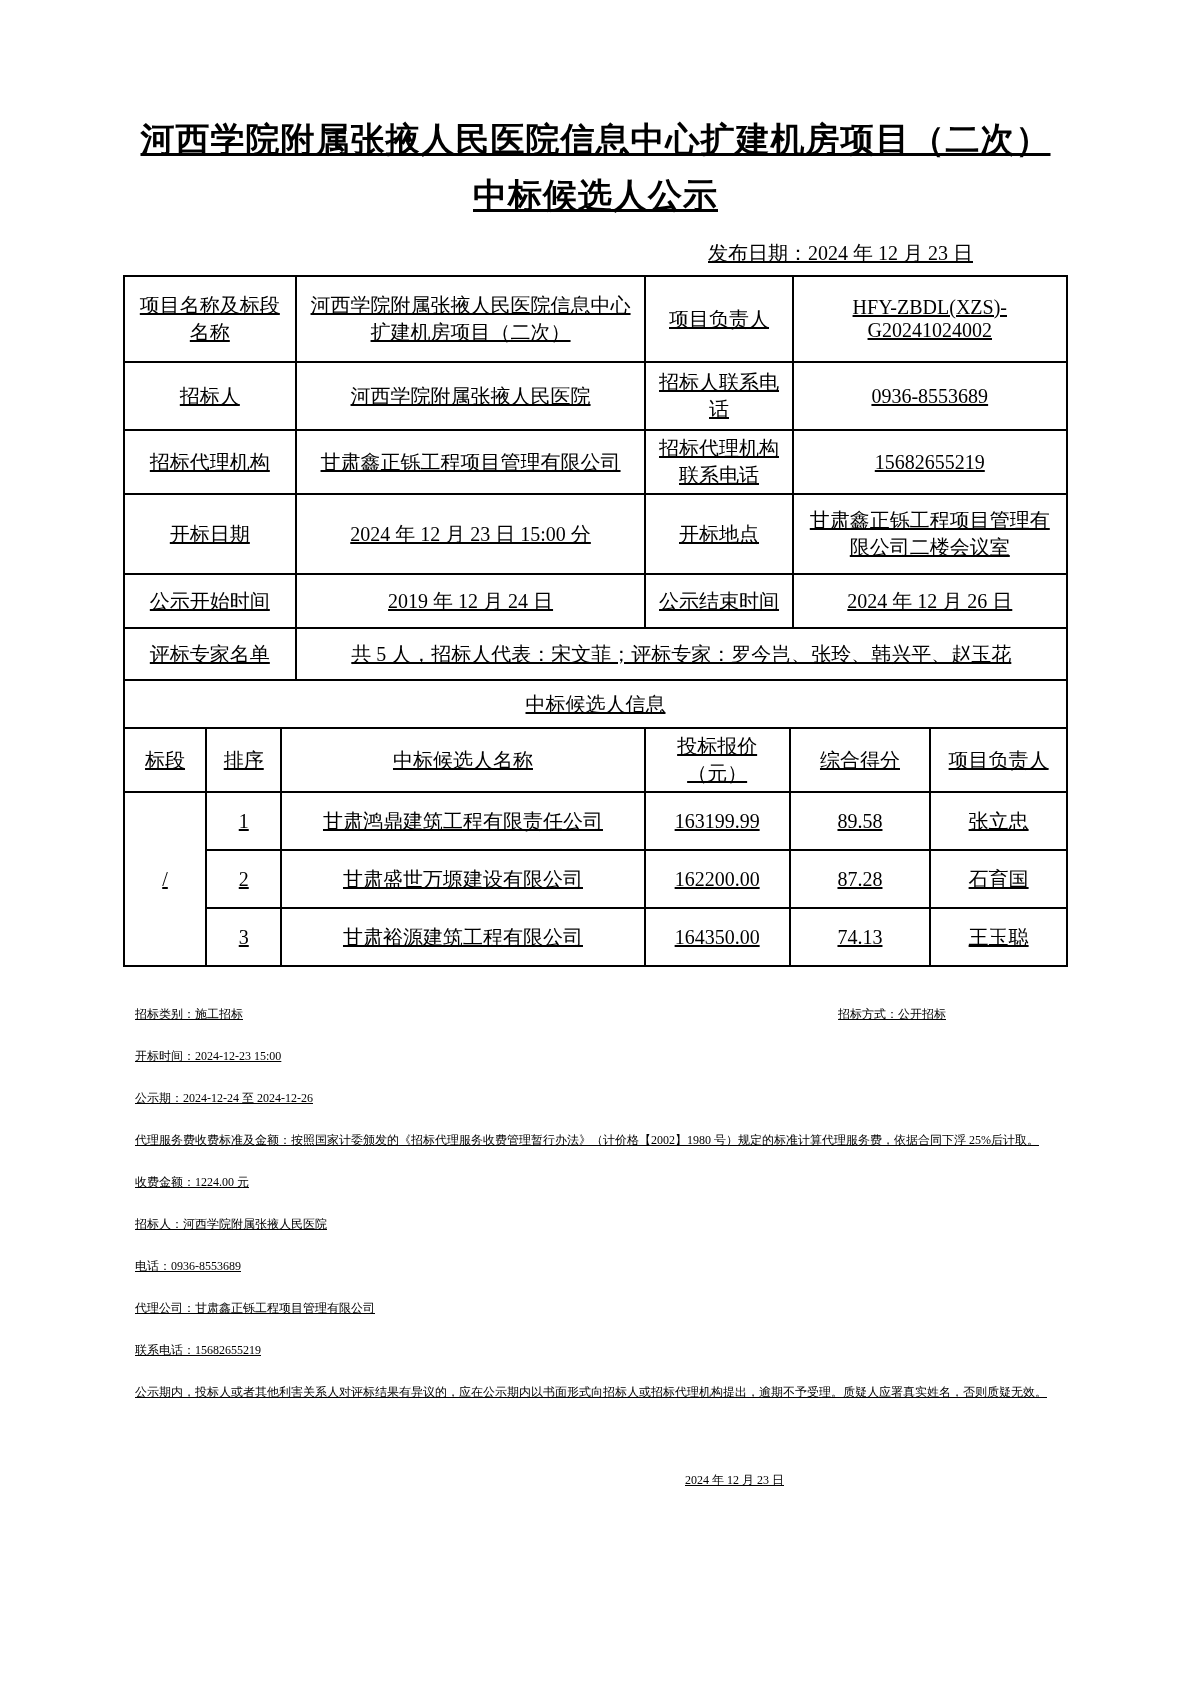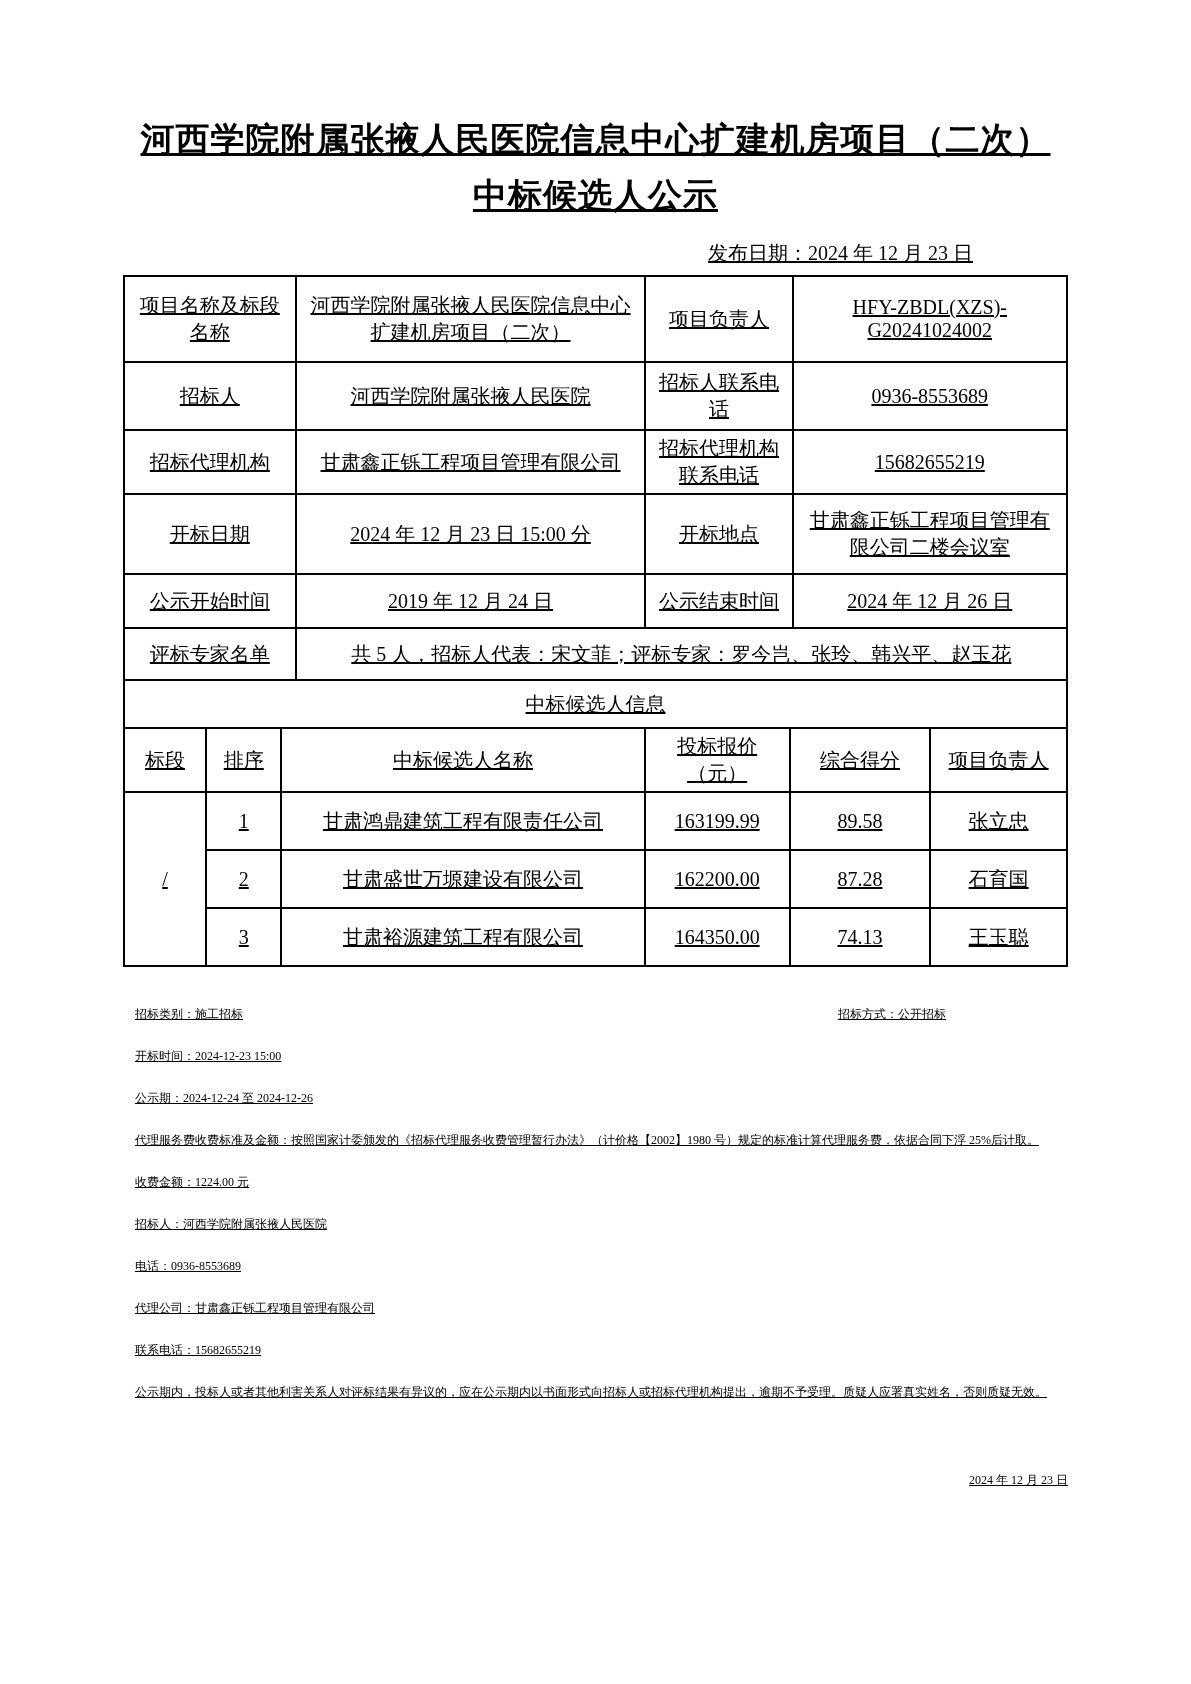--- a/index.html
+++ b/index.html
@@ -50,21 +50,21 @@
   td.left { text-align: left; padding-left: 12px; }
   .notes {
     margin-top: 26px;
     padding-left: 12px;
     font-size: 12px;
     line-height: 42px;
   }
   .note-line { white-space: nowrap; }
   .note-para { text-align: justify; white-space: normal; }
   .split { display: flex; justify-content: space-between; padding-right: 122px; }
-  .doc-date { margin-top: 46px; padding-left: 550px; text-align: right; }
+  .doc-date { margin-top: 46px; padding-left: 550px; }
 </style>
 </head>
 <body>
 
 <div class="page">
 
   <h1 class="title">
     <span>河西学院附属张掖人民医院信息中心扩建机房项目（二次）</span><br>
     <span>中标候选人公示</span>
   </h1>

